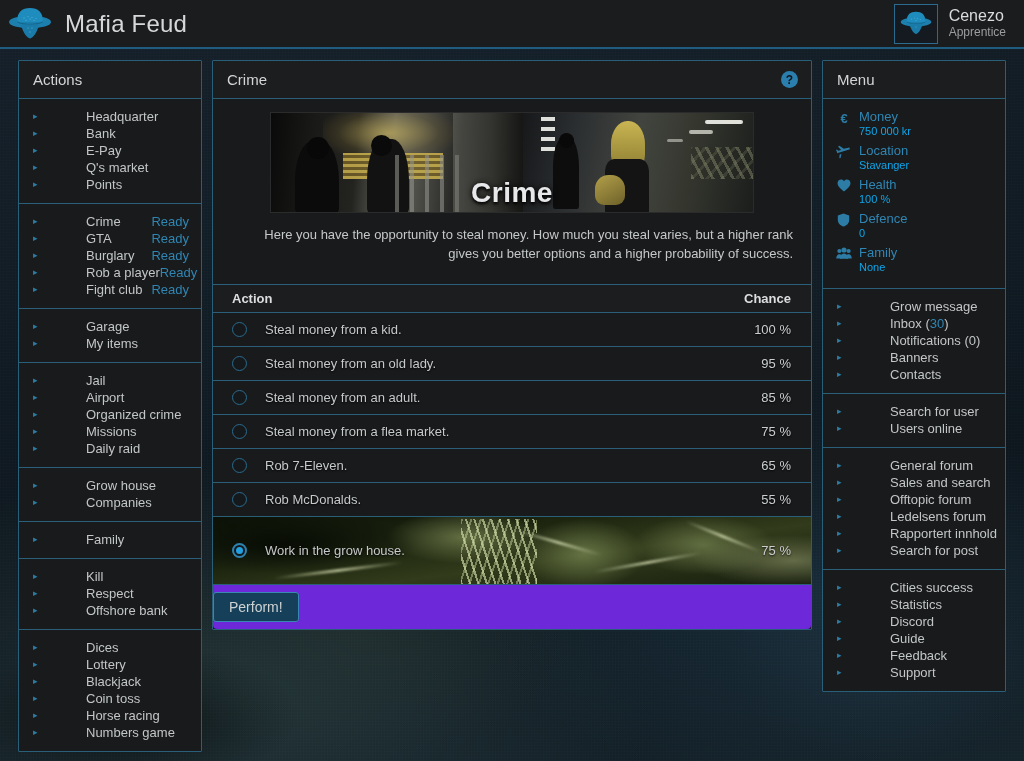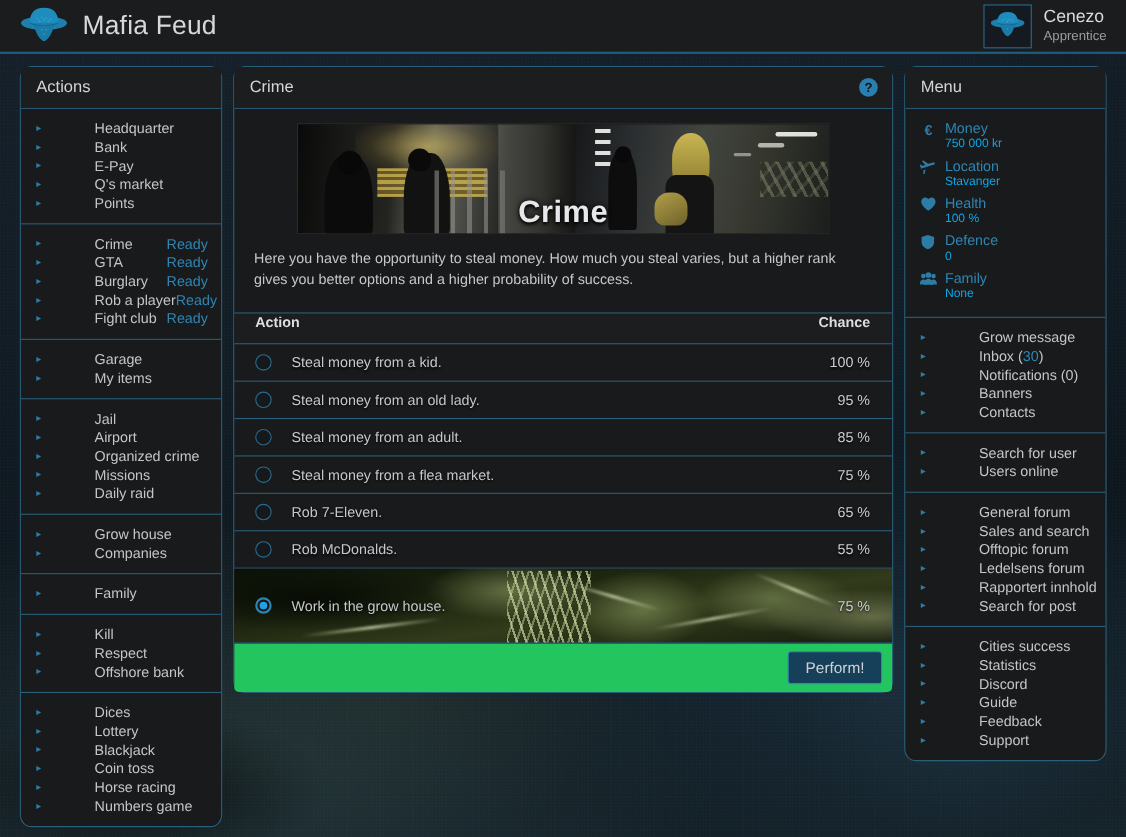--- a/index.html
+++ b/index.html
@@ -63,21 +63,21 @@
     border-bottom: 2px solid #1f5d80;
     display: flex;
     align-items: center;
     justify-content: space-between;
     z-index: 5;
   }
   .brand {
     display: flex;
     align-items: center;
     gap: 13px;
-    padding-left: 18px;
+    padding-left: 8px;
   }
   .brand-title {
     font-size: 24px;
     color: #d6d8d9;
     font-weight: normal;
     letter-spacing: 0.2px;
   }
   .user-box {
     display: flex;
     align-items: center;
@@ -100,21 +100,21 @@
   
   #layout {
     position: absolute;
     top: 60px; left: 0;
     width: 1024px;
     z-index: 3;
   }
   .panel {
     background: #181a1b;
     border: 1px solid #2a5f7a;
-    border-radius: 11px;
+    border-radius: 1px;
   }
   .panel-head {
     height: 38px;
     border-bottom: 1px solid #2a5f7a;
     display: flex;
     align-items: center;
     justify-content: space-between;
     padding: 0 13px 0 14px;
     background: #1b1d1e;
     border-radius: 4px 4px 0 0;
@@ -306,25 +306,26 @@
     color: #e6e8e9;
     text-shadow: 0 0 6px rgba(0,0,0,0.95), 0 2px 3px rgba(0,0,0,0.9);
     letter-spacing: 0.5px;
   }
 
   .crime-desc {
     padding: 13px 18px 20px 18px;
     font-size: 13px;
     line-height: 1.45;
     color: #c5c8c9;
-    text-align: left;
+    text-align: right;
   }
 
   .table-head {
     display: flex;
+    align-items: center;
     justify-content: space-between;
     height: 29px;
     padding: 0 20px 0 19px;
     border-top: 1px solid #2a5f7a;
     border-bottom: 1px solid #2a5f7a;
     background: #1b1d1e;
   }
   .table-head span {
     font-size: 13px;
     font-weight: bold;
@@ -409,23 +410,23 @@
       repeating-linear-gradient(72deg, rgba(212,222,170,0.65) 0 2px, rgba(0,0,0,0) 2px 8px),
       repeating-linear-gradient(108deg, rgba(190,204,148,0.5) 0 2px, rgba(0,0,0,0) 2px 9px);
     filter: blur(0.5px);
     z-index: 1;
   }
 
   .perform-bar {
     height: 44px;
     display: flex;
     align-items: center;
-    justify-content: flex-end;
+    justify-content: flex-start;
     padding-right: 9px;
-    background: #22c55e;
+    background: #6d28d9;
     border-radius: 0 0 4px 4px;
   }
   .perform-btn {
     background: #16405a;
     border: 1px solid #3b87b4;
     color: #cfd2d3;
     font-size: 14px;
     font-family: "Liberation Sans", sans-serif;
     padding: 6px 15px;
     border-radius: 3px;

